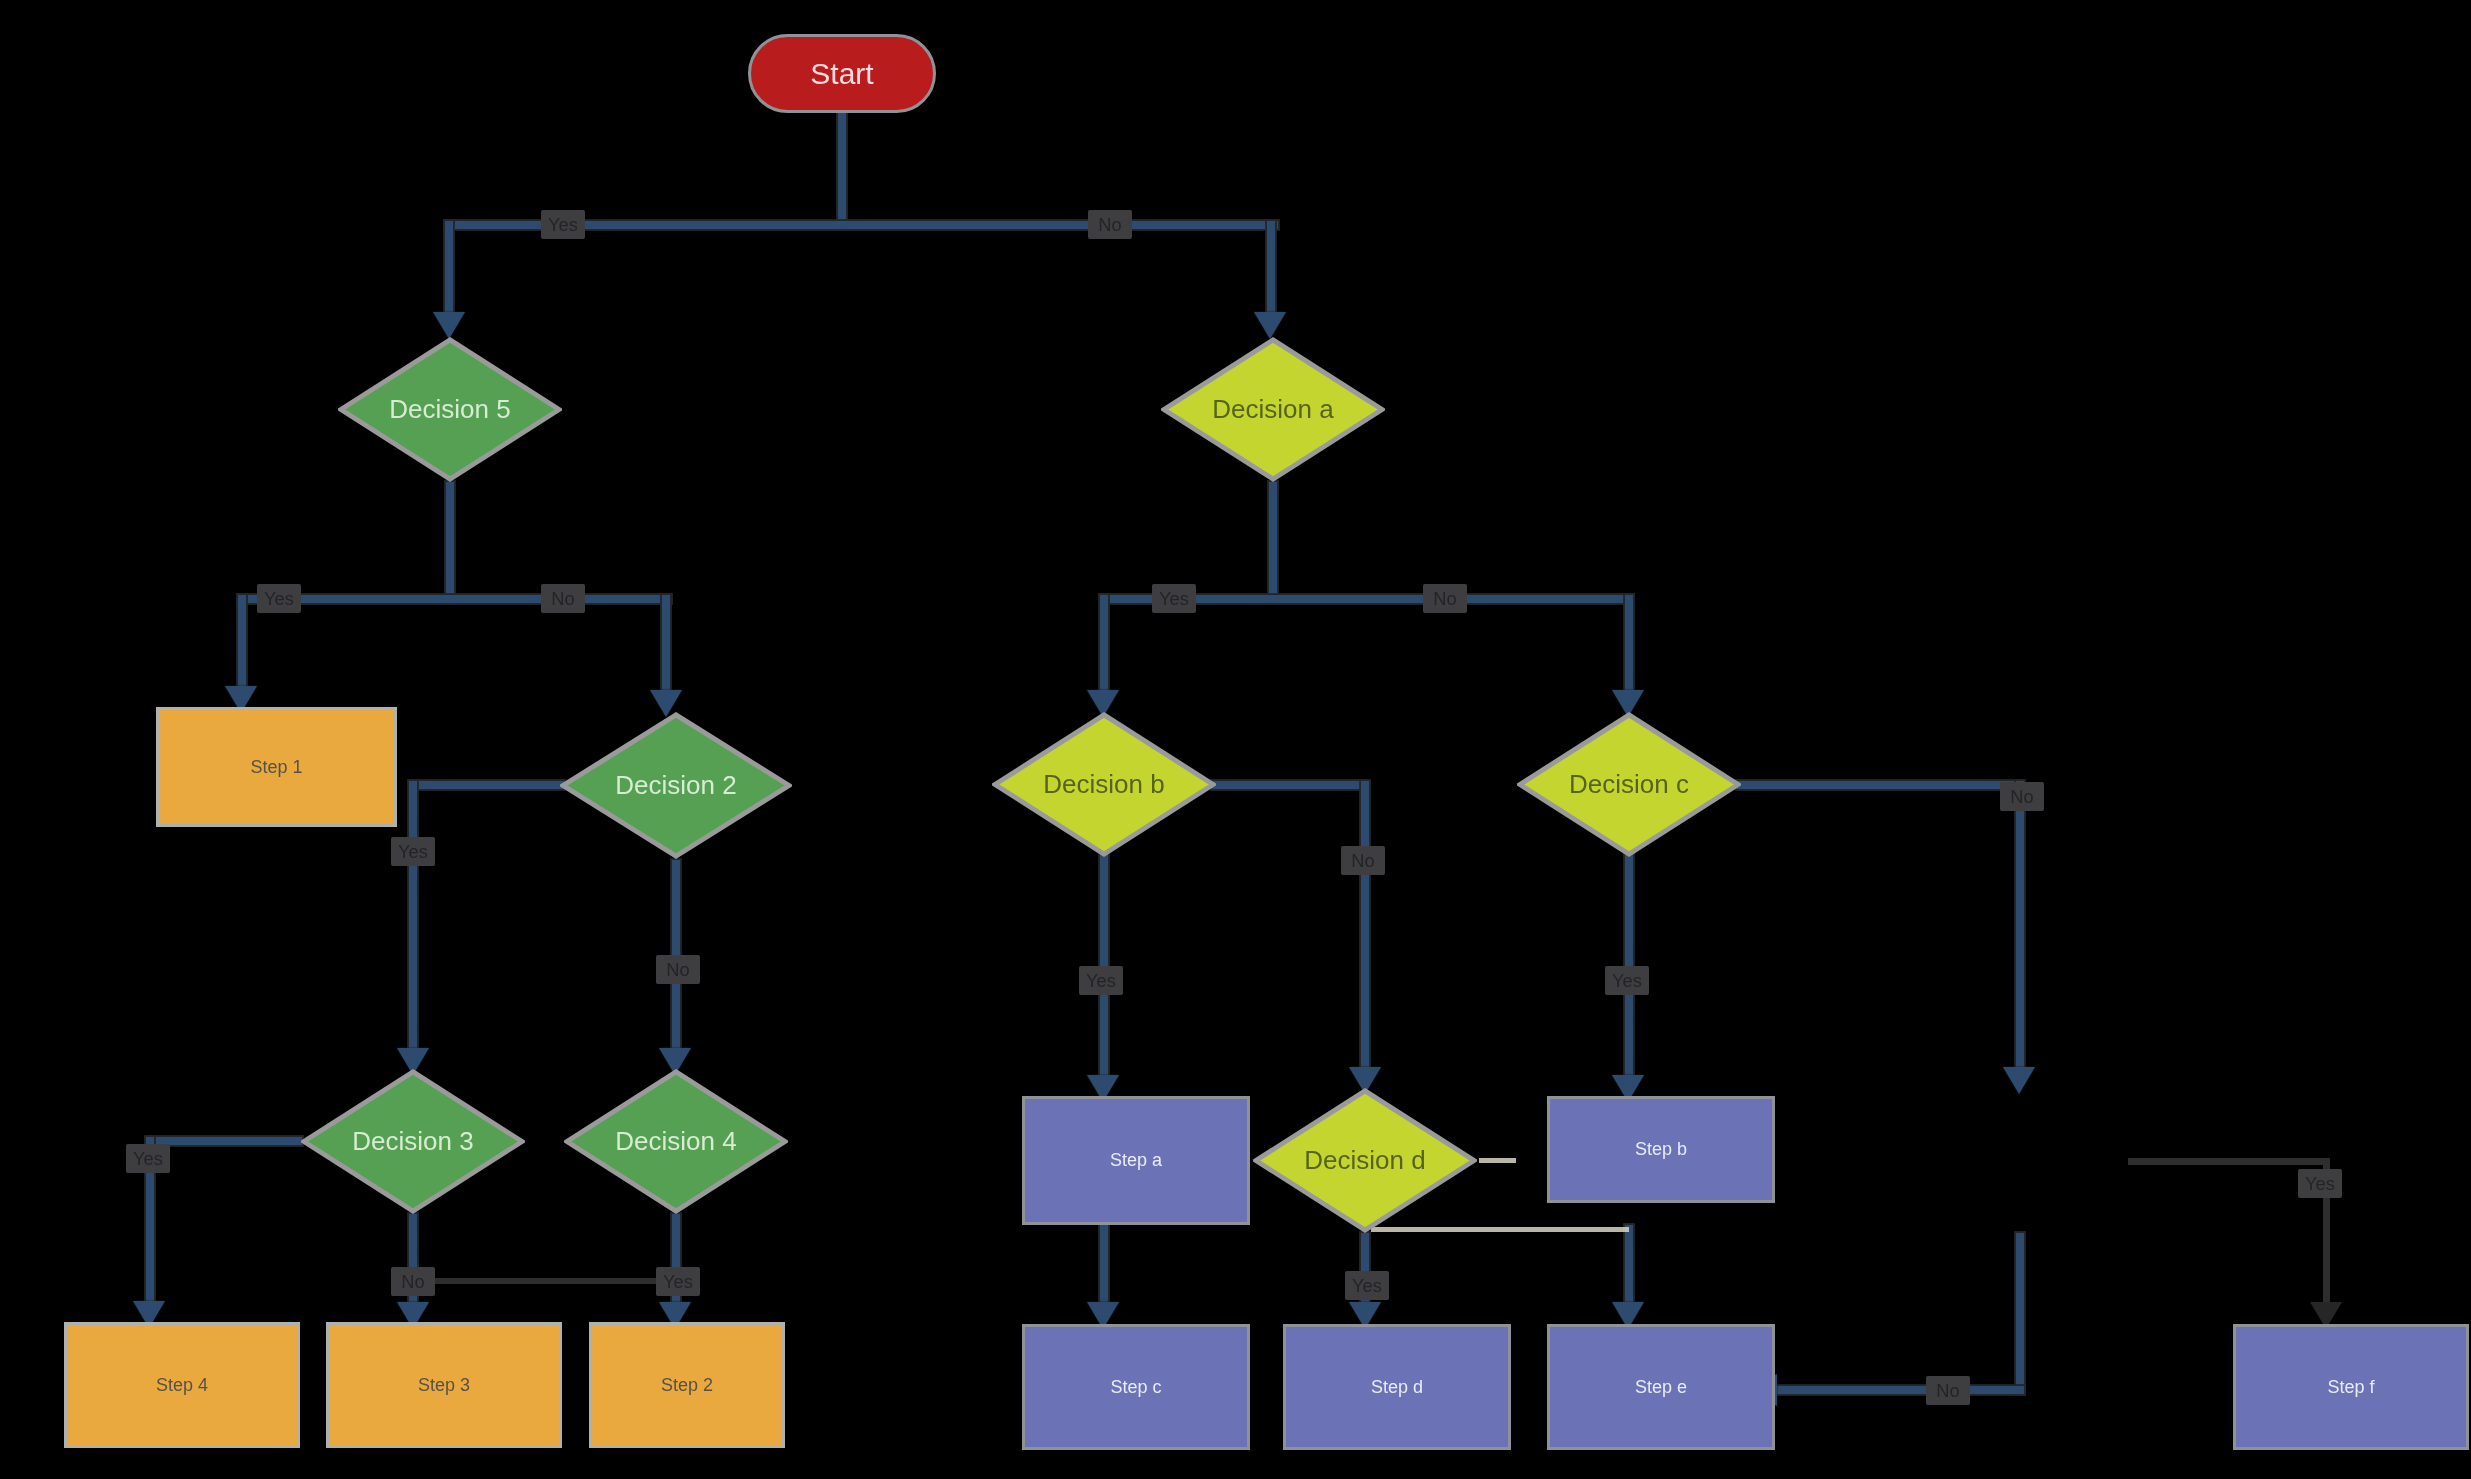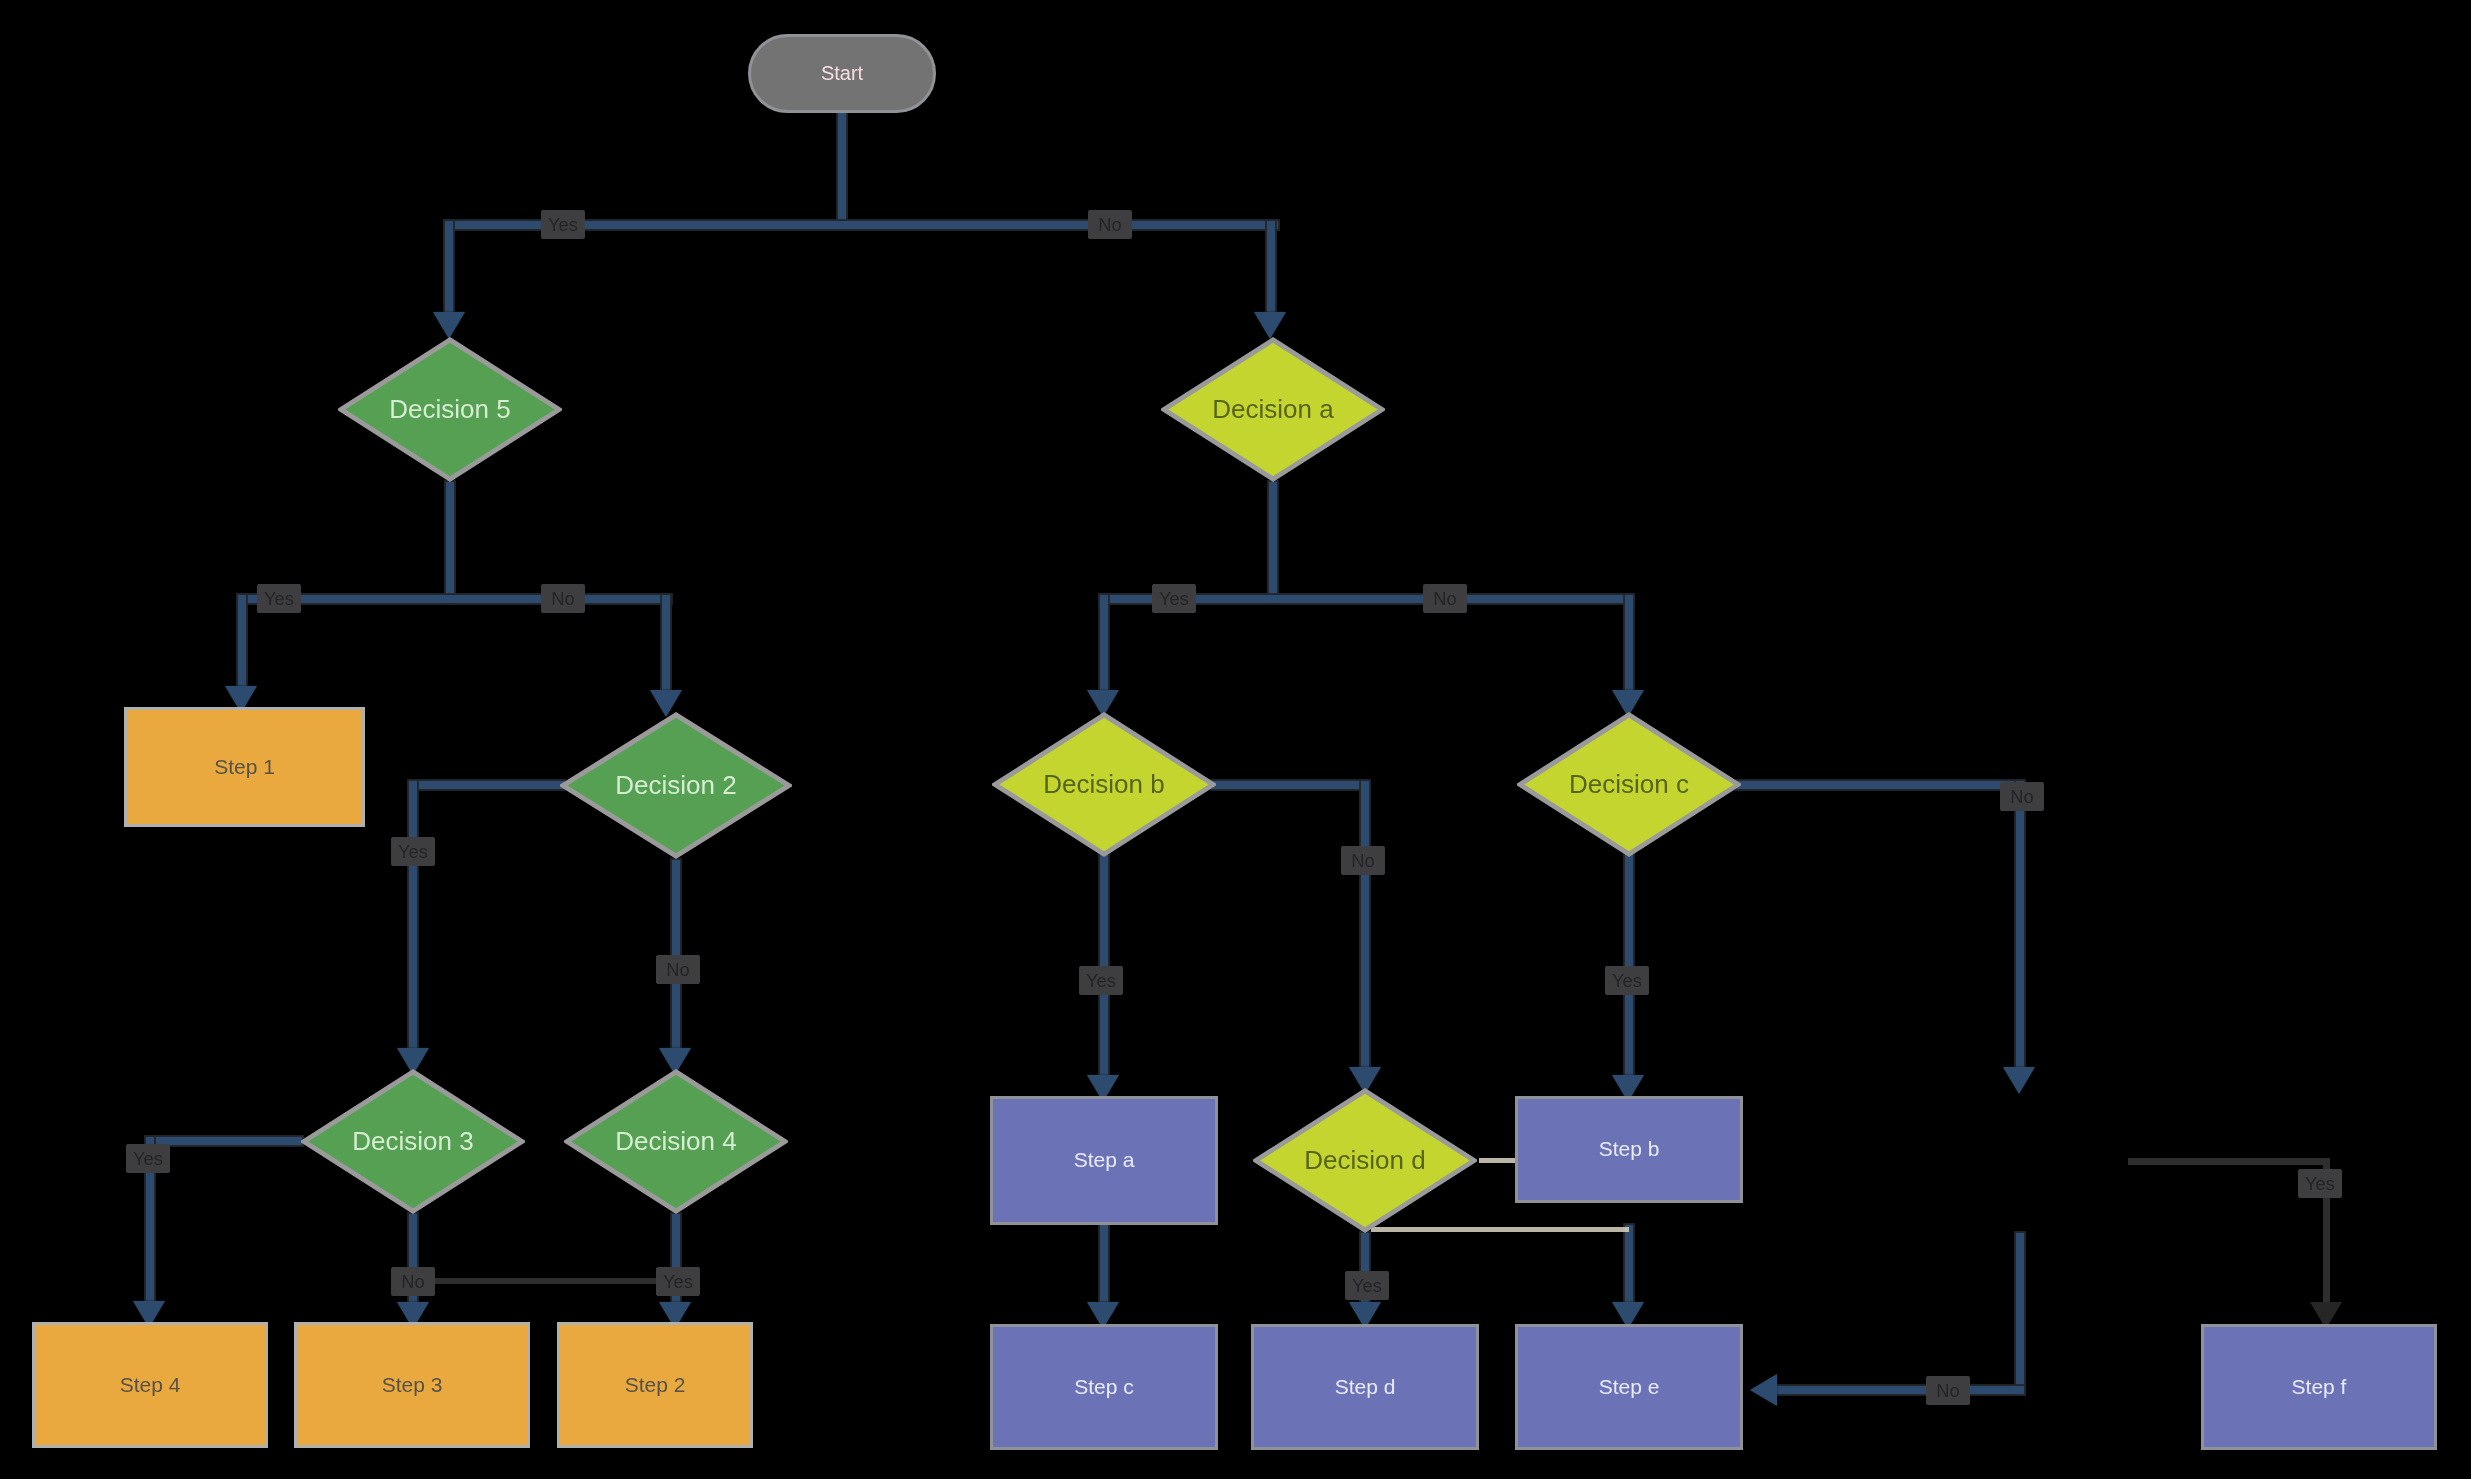--- a/index.html
+++ b/index.html
@@ -3,22 +3,22 @@
 <meta charset="utf-8">
 <style>
   html,body{margin:0;padding:0;background:#000;}
   #canvas{
     position:relative;width:2472px;height:1479px;background:#000;overflow:hidden;
     font-family:"Liberation Sans","DejaVu Sans",sans-serif;
   }
   
   .node{position:absolute;display:flex;align-items:center;justify-content:center;box-sizing:border-box;}
   .nl{position:relative;z-index:2;text-align:center;line-height:1.25;}
-  .term{background:#737373;border:3.9px solid #8f9398;border-radius:42px;color:#f7dde0;font-size:20px;}
-  .box{font-size:21px;}
+  .term{background:#b91c1c;border:3.9px solid #8f9398;border-radius:42px;color:#f7dde0;font-size:30px;}
+  .box{font-size:18px;margin-left:32px;}
   .box.orange{background:#e9a93e;border:3.9px solid #b0b0ae;color:#56524a;}
   .box.purple{background:#6b73b6;border:3.9px solid #8f9296;color:#e9ebf7;}
   .dia .dsvg{position:absolute;left:0;top:0;width:100%;height:100%;}
   .dia{font-size:26px;}
   .dia.green polygon{fill:#55a053;stroke:#9a9a9a;stroke-width:5;}
   .dia.yellow polygon{fill:#c5d52f;stroke:#9a9a9a;stroke-width:5;}
   .dia.green .nl{color:#d6edd2;}
   .dia.yellow .nl{color:#56641d;}
   .dia.wrap .nl{width:126px;}
   .dia.nowrap .nl{white-space:nowrap;}

